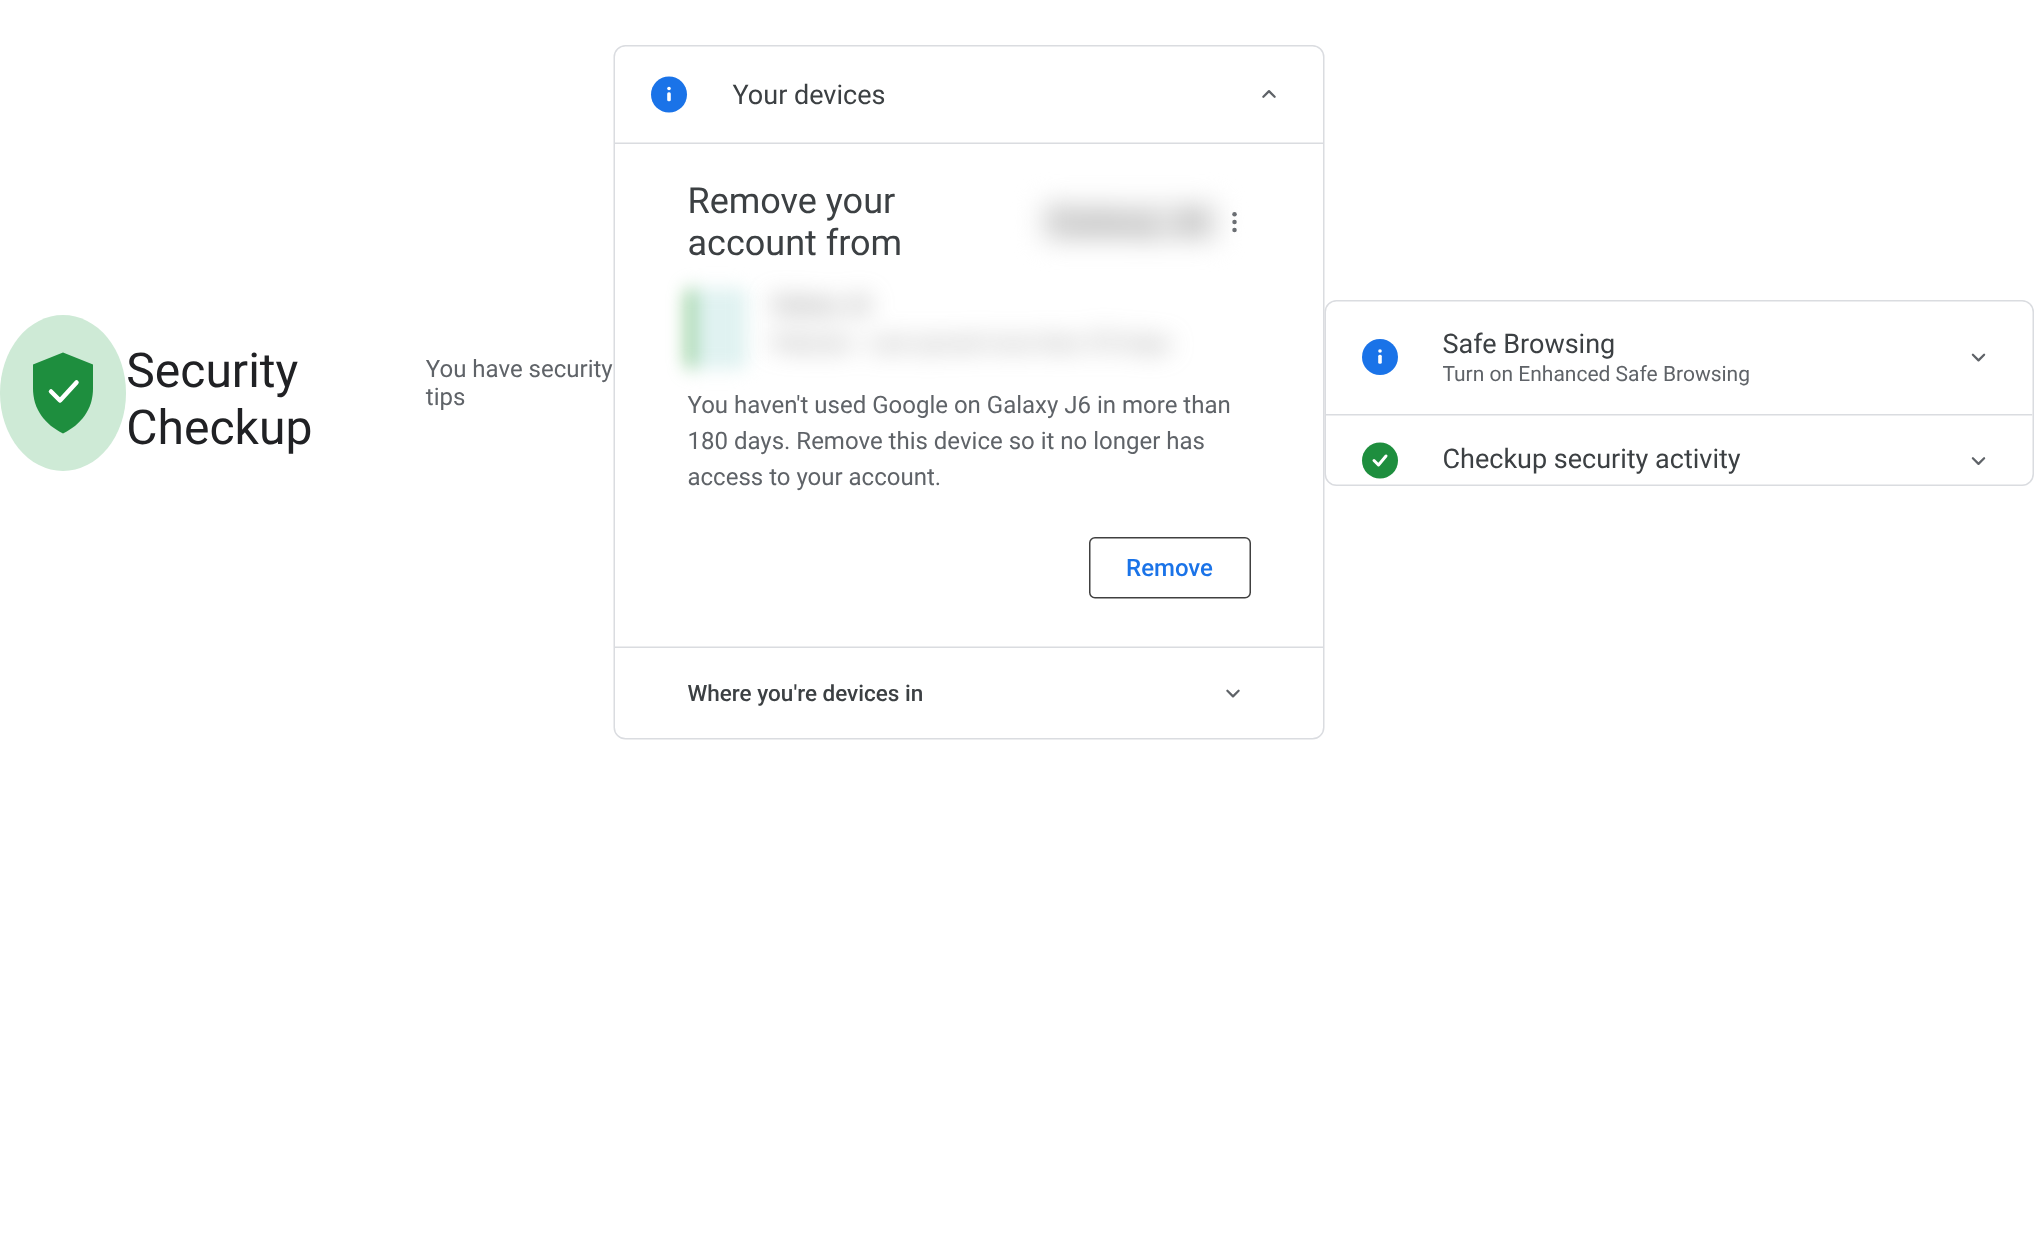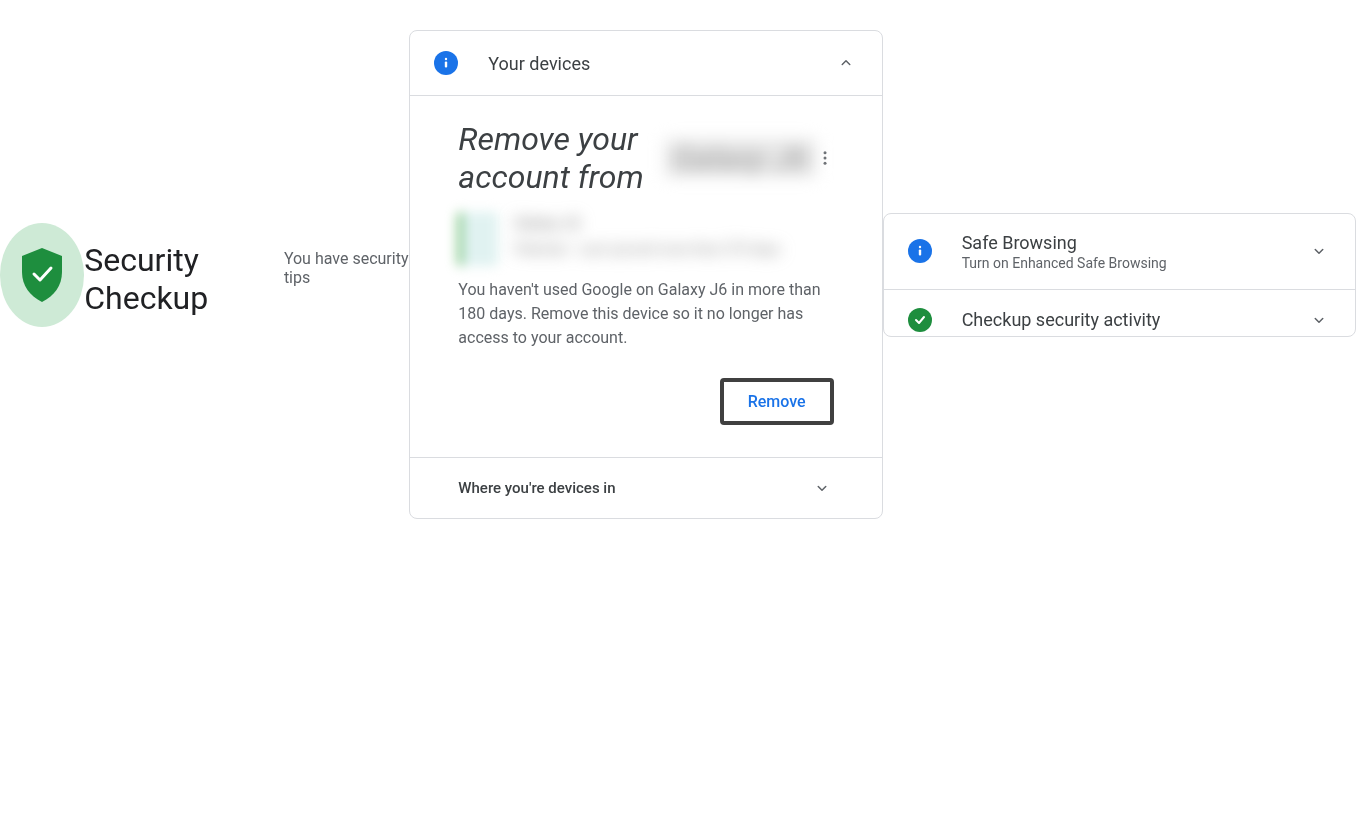--- a/index.html
+++ b/index.html
@@ -102,27 +102,26 @@
       padding: 24px 48px 32px 48px;
       position: relative;
     }
     .device-heading-row {
       display: flex;
       align-items: center;
       justify-content: space-between;
       margin-bottom: 16px;
     }
     .device-heading {
-      font-size: 32px;
+      font-size: 24px;
       font-weight: 400;
       color: #3c4043;
       display: flex;
       align-items: center;
       gap: 6px;
-      font-style: italic;
     }
     .blurred-text {
       filter: blur(8px);
       background: #e8e8e8;
       color: #999;
       border-radius: 4px;
       padding: 0 8px;
       white-space: nowrap;
     }
     .more-button {
@@ -163,21 +162,21 @@
       font-size: 16px;
       color: #5f6368;
       line-height: 1.5;
       margin-bottom: 28px;
     }
     .action-row {
       display: flex;
       justify-content: flex-end;
     }
     .remove-button {
-      border: 4px solid #404040;
+      border: 1px solid #404040;
       background: #fff;
       color: #1a73e8;
       font-size: 16px;
       font-weight: 500;
       padding: 10px 24px;
       border-radius: 4px;
       cursor: pointer;
       font-family: inherit;
       margin-left: 20px;
     }

